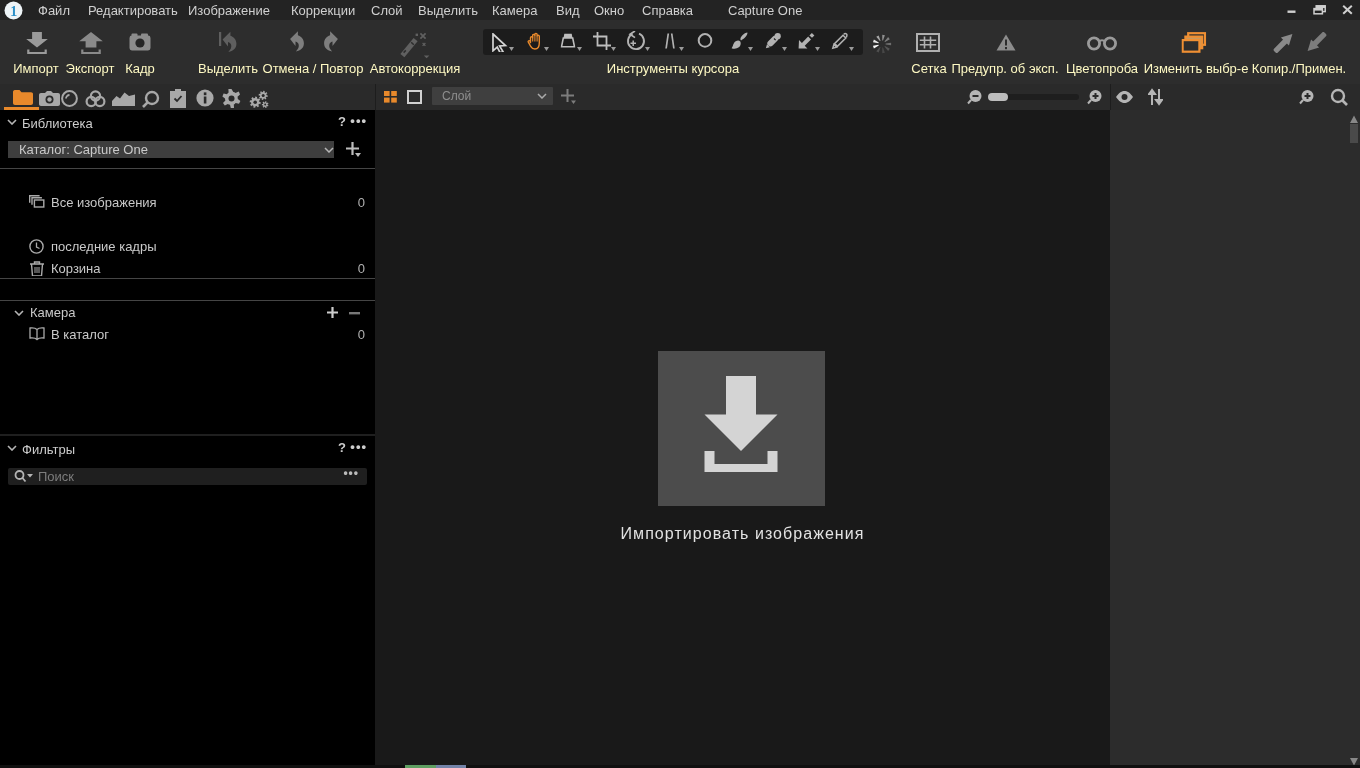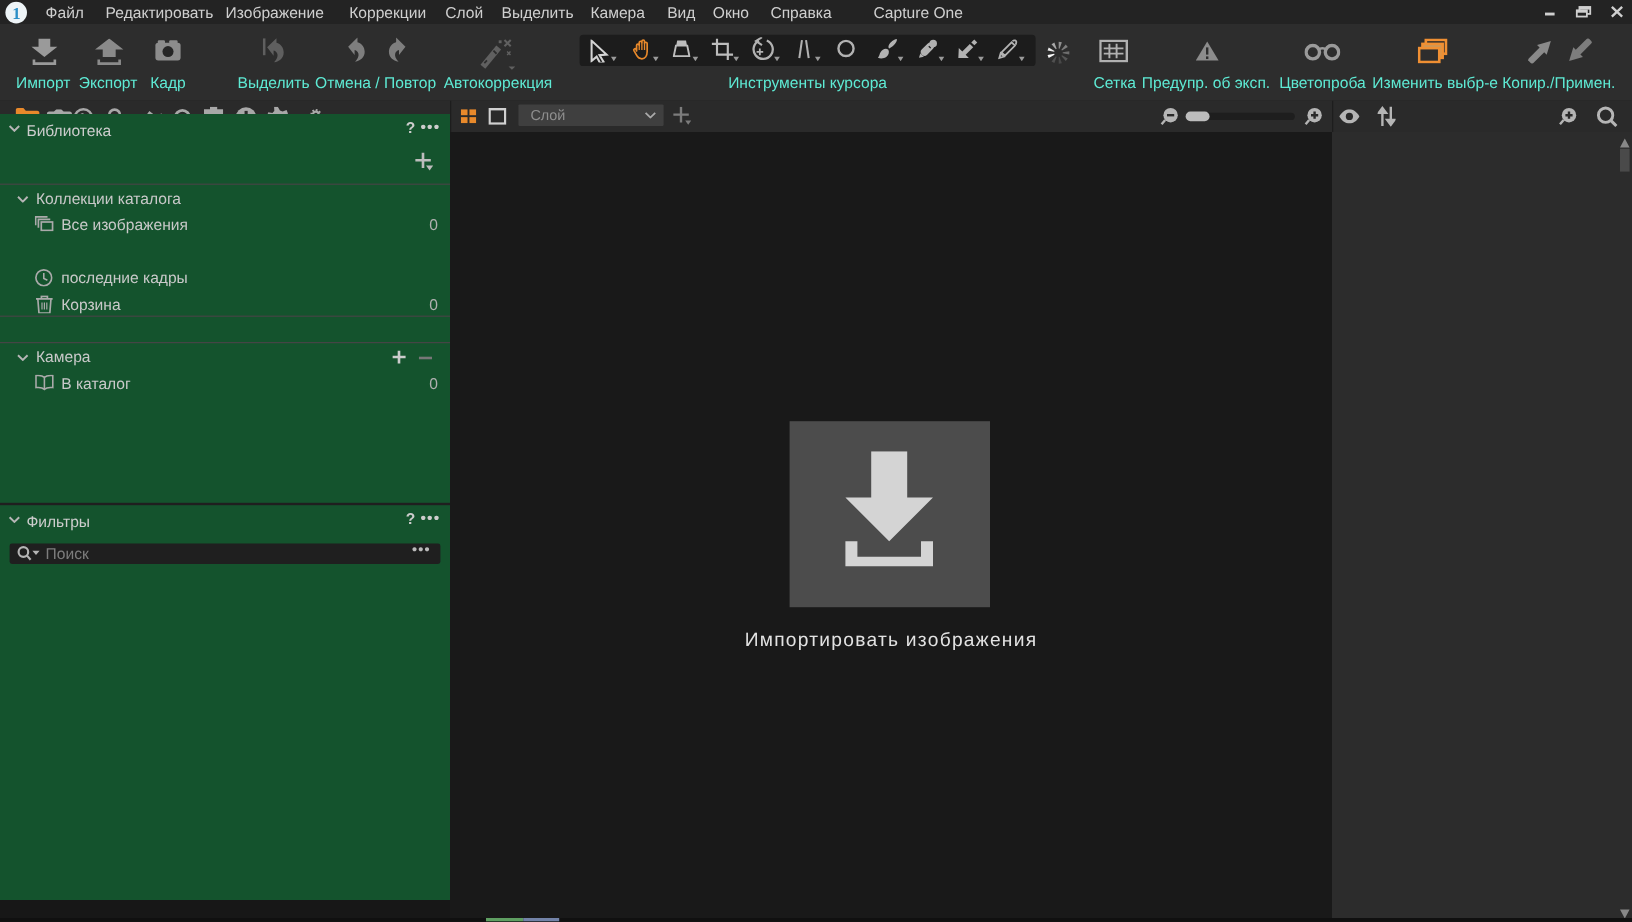--- a/index.html
+++ b/index.html
@@ -5,27 +5,27 @@
 * { margin:0; padding:0; box-sizing:border-box; }
 html,body { width:1360px; height:768px; overflow:hidden; background:#171717; font-family:"Liberation Sans", sans-serif; }
 #app { position:relative; width:1360px; height:768px; }
 .abs { position:absolute; }
 
 
 #menubar { position:absolute; left:0; top:0; width:1360px; height:20px; background:#232323; color:#cfcfcf; font-size:13px; }
 #menubar .mi { position:absolute; top:3px; white-space:nowrap; }
 
 #toolbar { position:absolute; left:0; top:20px; width:1360px; height:64px; background:#2d2d2d; }
-.tlabel { position:absolute; top:41px; font-size:13px; color:#5eead4; white-space:nowrap; transform:translateX(-50%); }
+.tlabel { position:absolute; top:41px; font-size:13px; color:#fef9c3; white-space:nowrap; transform:translateX(-50%); }
 .ticon { position:absolute; transform:translateX(-50%); }
 
 #strip { position:absolute; left:0; top:84px; width:1360px; height:26px; background:#2a2a2a; }
 #strip .sep { position:absolute; top:0; width:1px; height:26px; background:#1d1d1d; }
 
-#leftpanel { position:absolute; left:0; top:95px; width:375px; height:655px; background:#14532d; color:#c9c9c9; font-size:13px; }
+#leftpanel { position:absolute; left:0; top:110px; width:375px; height:655px; background:#000000; color:#c9c9c9; font-size:13px; }
 #viewer { position:absolute; left:375px; top:110px; width:735px; height:655px; background:#191919; }
 #rightpanel { position:absolute; left:1110px; top:110px; width:250px; height:655px; background:#2c2c2c; }
 #bottombar { position:absolute; left:0; top:765px; width:1360px; height:3px; background:#101010; }
 
 .hdr { position:relative; height:26px; }
 .hdr .chev { position:absolute; left:7px; top:9px; }
 .hdr .title { position:absolute; left:22px; top:6px; font-size:13px; color:#cdcdcd; }
 .hdr .q { position:absolute; right:29px; top:4px; color:#cdcdcd; font-size:13px; font-weight:bold; }
 .hdr .dots { position:absolute; right:8px; top:3px; color:#cdcdcd; font-size:13px; letter-spacing:1px; font-weight:bold; }
 
@@ -354,32 +354,32 @@
 
     <div class="hdr" style="top:0px">
       <svg class="chev" width="10" height="6" viewBox="0 0 10 6">
           <path d="M1 1 L5 5 L9 1" fill="none" stroke="#b5b5b5" stroke-width="1.6"></path>
         </svg>
       <span class="title">Библиотека</span>
       <span class="q">?</span>
       <span class="dots">•••</span>
     </div>
 
+    <div class="abs" style="left:8px;top:31px;width:326px;height:17px;background:#3e3e3e">
+      <span style="position:absolute;left:11px;top:1px;font-size:13px;color:#c9c9c9">Каталог: Capture One</span>
+      <svg class="abs" style="left:316px;top:6px" width="10" height="6" viewBox="0 0 10 6">
+          <path d="M1 1 L5 5 L9 1" fill="none" stroke="#b5b5b5" stroke-width="1.5"></path>
+        </svg>
+    </div>
     <svg class="abs" style="left:346px;top:32px" width="16" height="16" viewBox="0 0 16 16">
         <path d="M6.5 0 L6.5 13 M0 6.5 L13 6.5" stroke="#bdbdbd" stroke-width="2.2"></path>
         <path d="M9 11 L15 11 L12 15Z" fill="#bdbdbd"></path>
       </svg>
     <div class="abs" style="left:0px;top:58px;width:375px;height:1px;background:#454545"></div>
 
-    <div class="row" style="top:60px">
-      <svg class="abs" style="left:14px;top:8px" width="10" height="6" viewBox="0 0 10 6">
-          <path d="M1 1 L5 5 L9 1" fill="none" stroke="#b5b5b5" stroke-width="1.6"></path>
-        </svg>
-      <span class="tx" style="left:30px">Коллекции каталога</span>
-    </div>
     <div class="row" style="top:82px">
       <svg class="ic" width="16" height="13" viewBox="0 0 16 13">
           <path d="M0.7 7.8 L0.7 0.7 L10.6 0.7" fill="none" stroke="#aaa" stroke-width="1.4"></path>
           <path d="M3 9.8 L3 2.8 L12.9 2.8" fill="none" stroke="#aaa" stroke-width="1.4"></path>
           <rect x="5.4" y="5" width="9.4" height="7" fill="none" stroke="#aaa" stroke-width="1.4"></rect>
         </svg>
       <span class="tx">Все изображения</span>
         <span class="cnt">0</span>
     </div>
     <div class="row" style="top:126px">

